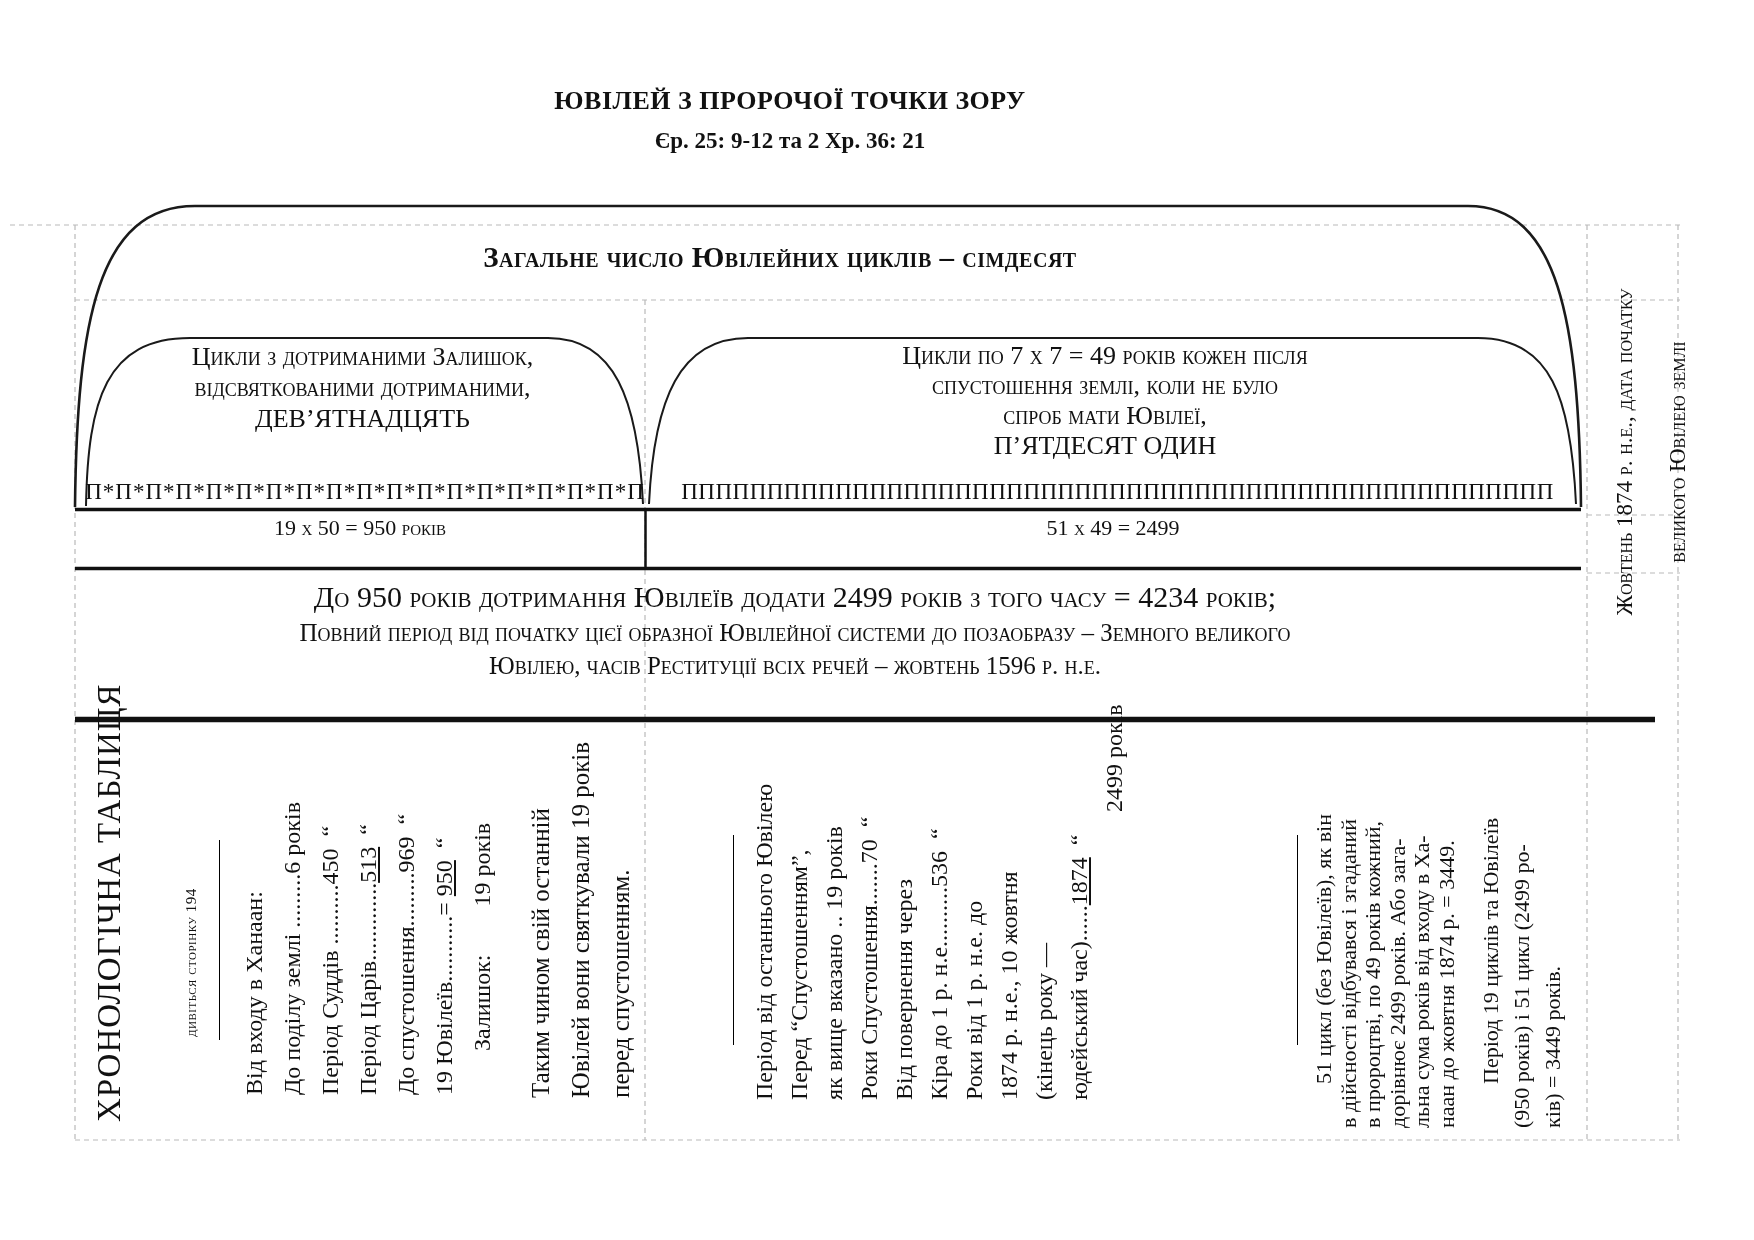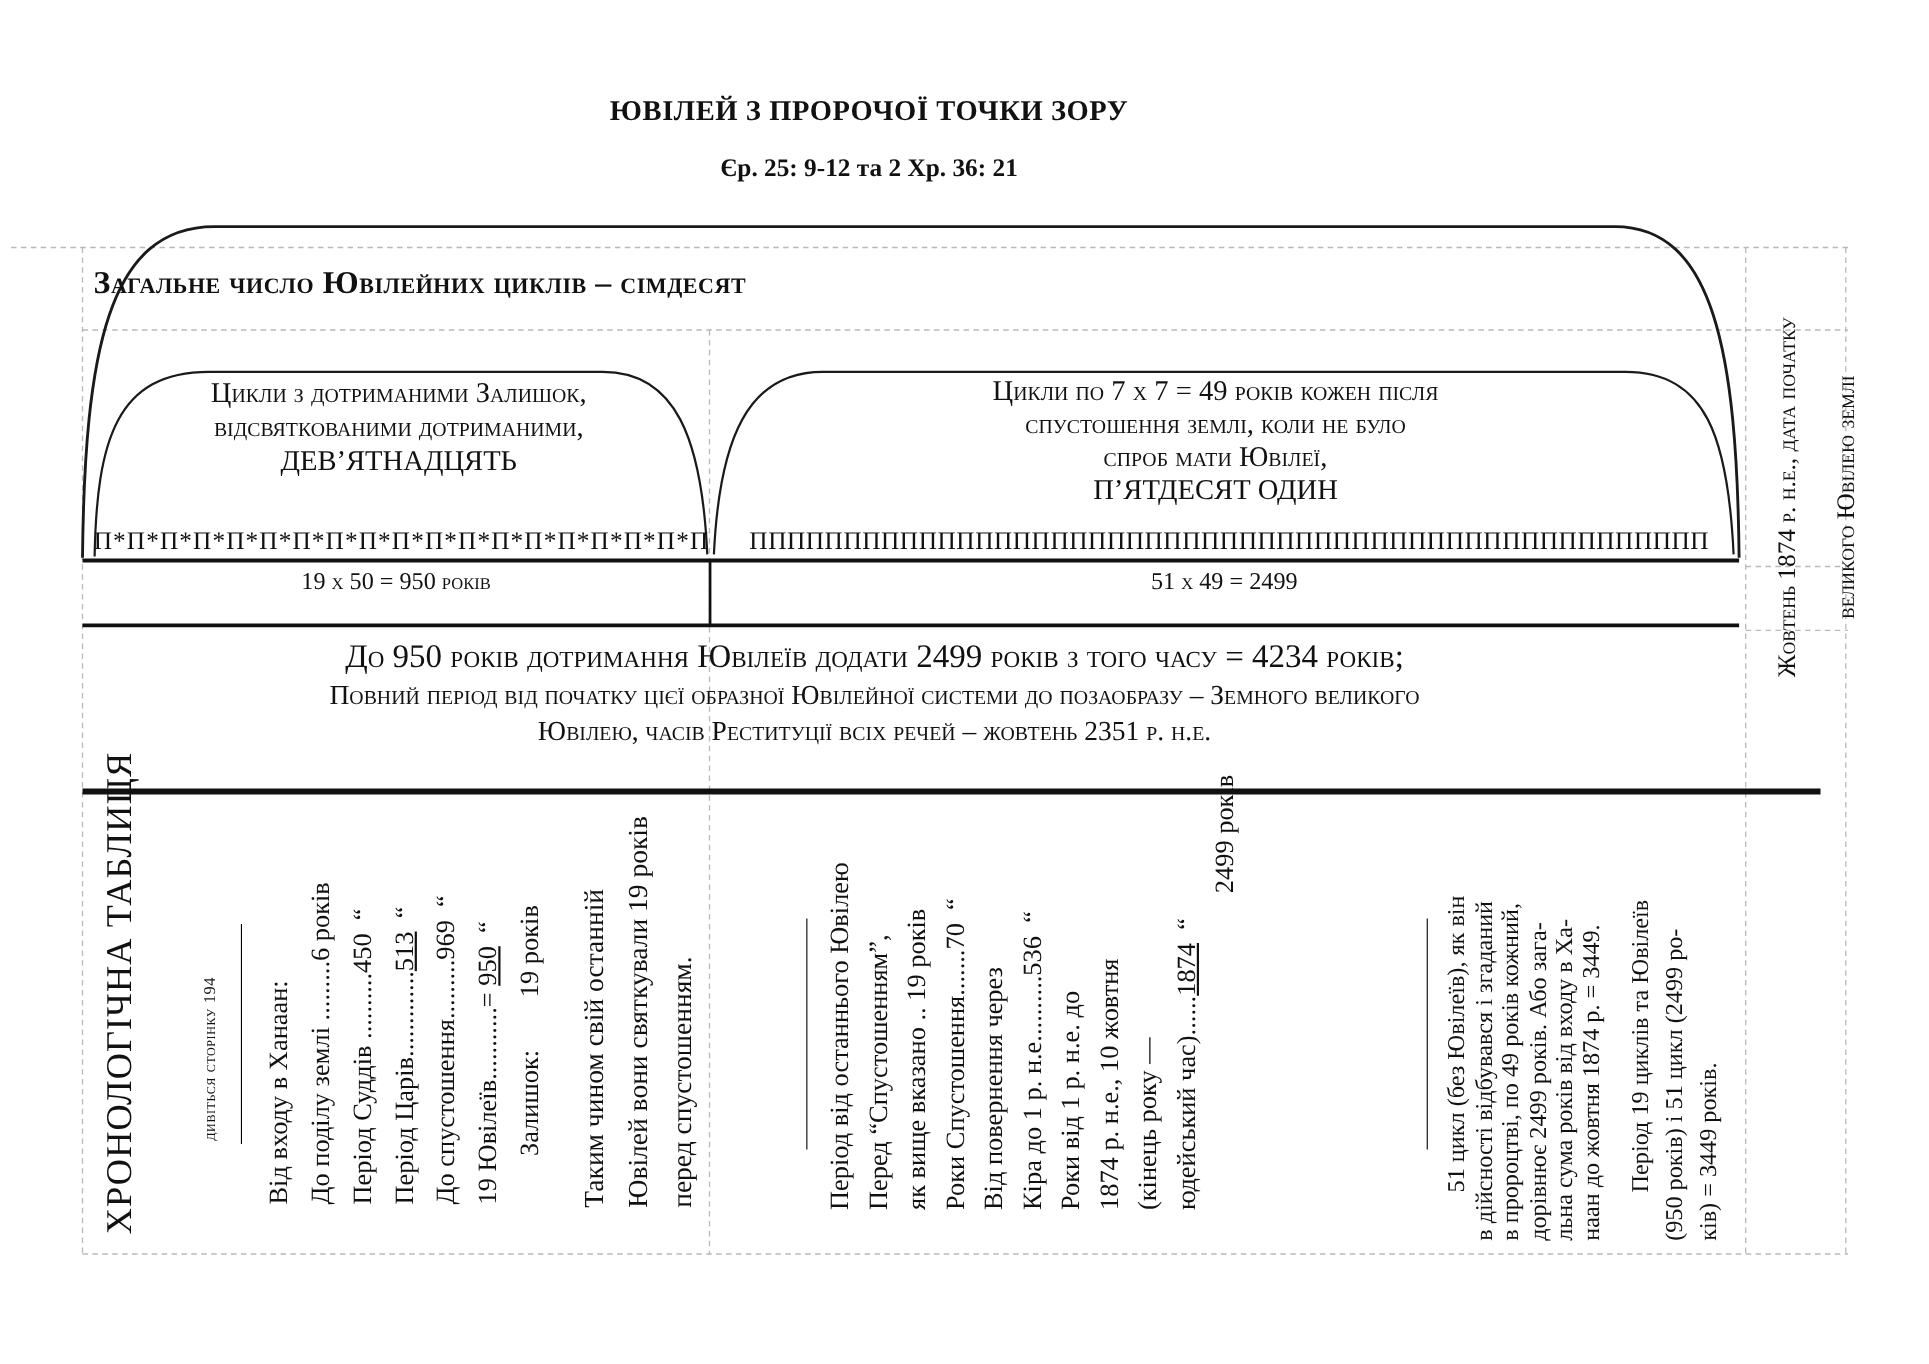--- a/index.html
+++ b/index.html
@@ -1,21 +1,21 @@
 <!DOCTYPE html>
 <html><head>
 <meta charset="utf-8">
 <style>
   html,body{margin:0;padding:0;background:#ffffff;}
   body{width:1754px;height:1240px;position:relative;overflow:hidden;
        font-family:"Liberation Serif","DejaVu Serif",serif;color:#111;}
   .abs{position:absolute;}
   .title{left:75px;top:86px;width:1430px;font-size:26px;font-weight:bold;text-align:center;letter-spacing:.5px;}
-  .subtitle{left:75px;top:140px;width:1430px;font-size:23px;font-weight:bold;text-align:center;}
-  .caption{left:85px;top:241px;width:1410px;font-size:29px;font-weight:bold;text-align:left;font-variant:small-caps;letter-spacing:.5px;}
+  .subtitle{left:75px;top:128px;width:1430px;font-size:23px;font-weight:bold;text-align:center;}
+  .caption{left:75px;top:241px;width:1410px;font-size:29px;font-weight:bold;text-align:center;font-variant:small-caps;letter-spacing:.5px;}
   .blabel{line-height:31px;font-size:26px;font-variant:small-caps;text-align:center;}
   .blabel.l{left:90px;top:341px;width:545px;}
   .blabel.r{left:665px;top:341px;width:880px;line-height:30px;}
   .pis{top:479px;text-align:center;font-size:23px;}
   .pis.l{left:85px;width:560px;letter-spacing:1px;}
   .pis.r{left:655px;width:925px;letter-spacing:.5px;}
   .total{top:515px;font-size:22px;text-align:center;font-variant:small-caps;}
   .total.l{left:75px;width:570px;}
   .total.r{left:645px;width:936px;}
   .summary{left:70px;top:578px;width:1450px;text-align:center;font-variant:small-caps;}
@@ -93,21 +93,21 @@
 
   <div class="abs pis l">П*П*П*П*П*П*П*П*П*П*П*П*П*П*П*П*П*П*П</div>
   <div class="abs pis r">ППППППППППППППППППППППППППППППППППППППППППППППППППП</div>
 
   <div class="abs total l">19 х 50 = 950 років</div>
   <div class="abs total r">51 х 49 = 2499</div>
 
   <div class="abs summary">
     <div class="l1">До 950 років дотримання Ювілеїв додати 2499 років з того часу = 4234 років;</div>
     <div class="l23">Повний період від початку цієї образної Ювілейної системи до позаобразу – Земного великого</div>
-    <div class="l23">Ювілею, часів Реституції всіх речей – жовтень 2351 р. н.е.</div>
+    <div class="l23">Ювілею, часів Реституції всіх речей – жовтень 1596 р. н.е.</div>
   </div>
 
   <div class="abs rstrip">
     <div>Жовтень 1874 р. н.е., дата початку</div>
     <div>великого Ювілею землі</div>
   </div>
 
   <div class="abs chrono">
     <div class="grp c-head">ХРОНОЛОГІЧНА ТАБЛИЦЯ</div>
     <div class="grp c-sub">дивіться сторінку 194</div>

